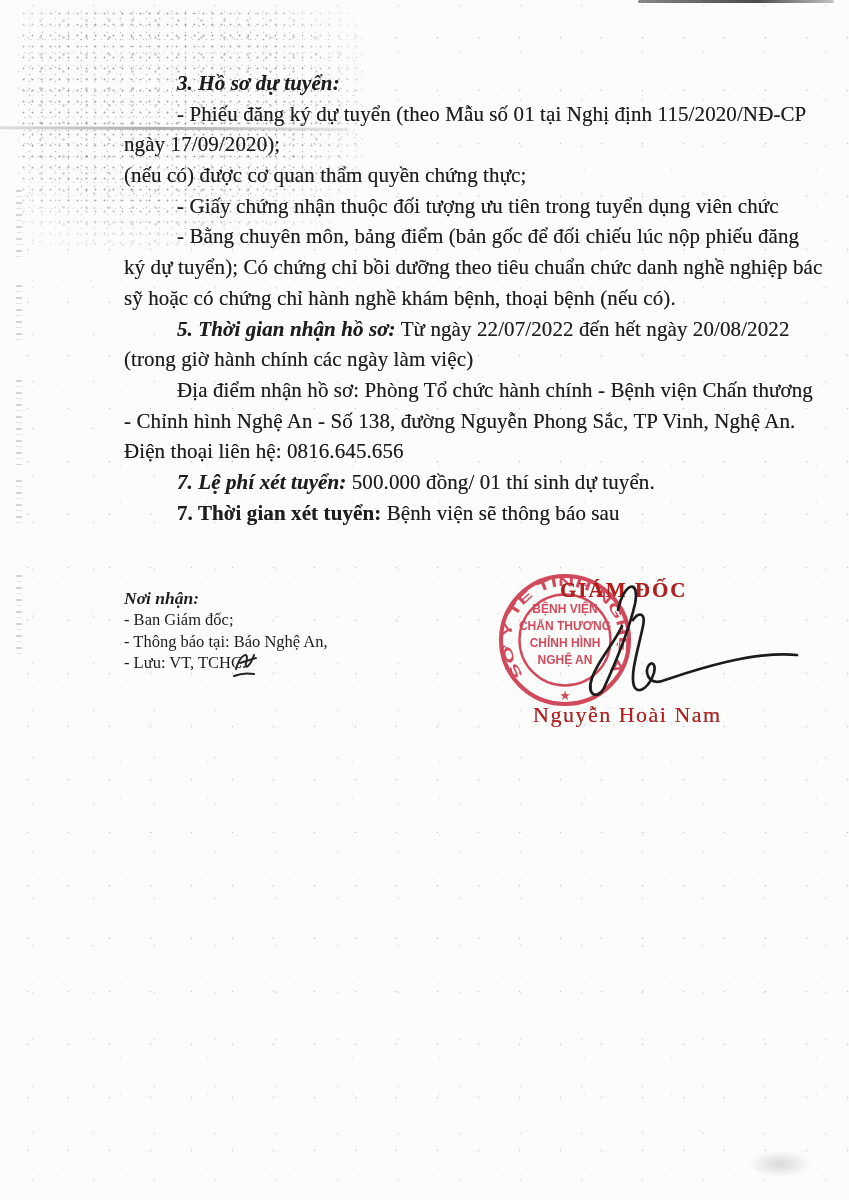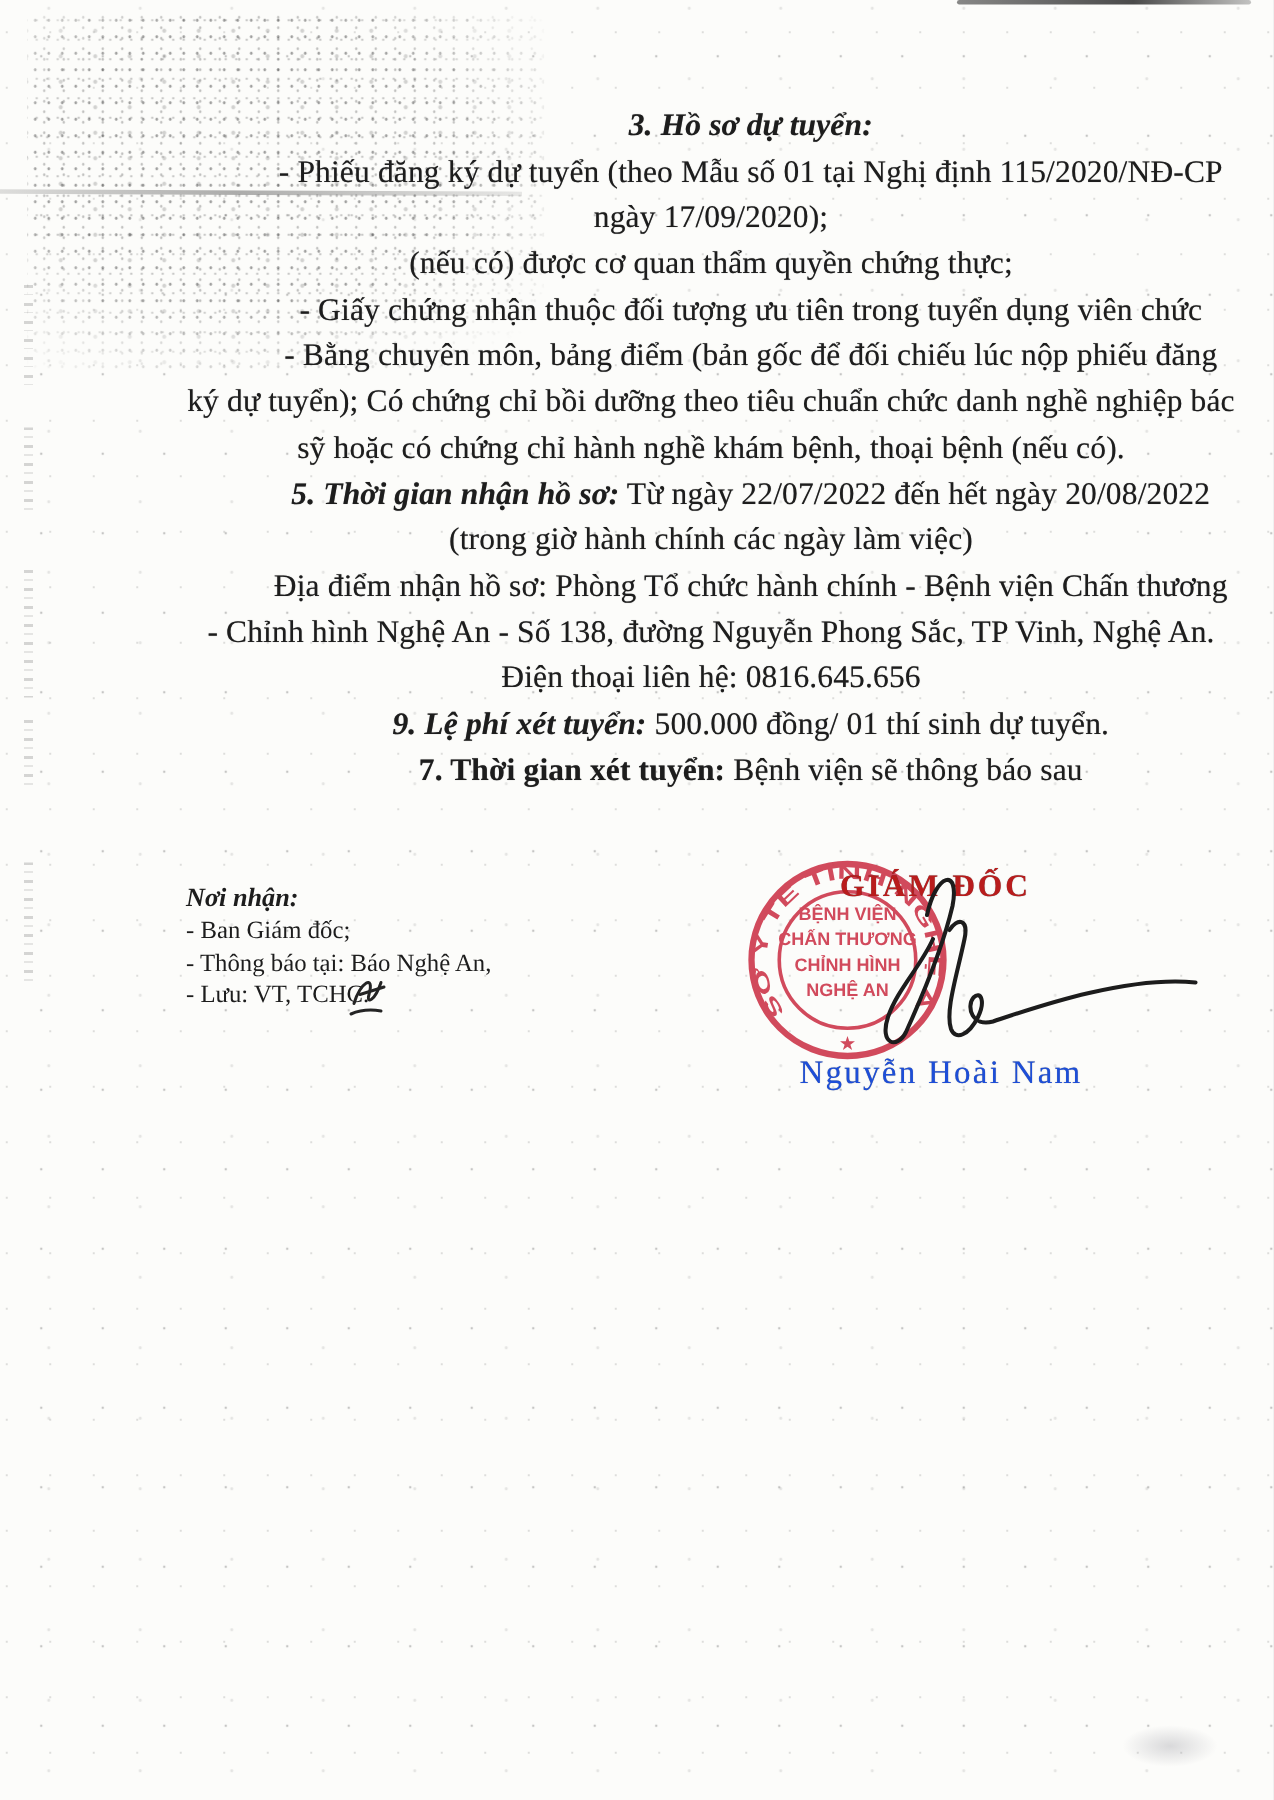--- a/index.html
+++ b/index.html
@@ -45,39 +45,39 @@
     background:repeating-linear-gradient(180deg, rgba(95,95,95,.5) 0 2px, transparent 2px 6px, rgba(120,120,120,.35) 6px 7px, transparent 7px 12px);
   }
   .blob-br{
     position:absolute;left:748px;top:1150px;width:64px;height:28px;
     background:radial-gradient(ellipse at 50% 50%, rgba(135,135,145,.30), transparent 70%);
   }
   
   .content{position:absolute;left:124px;top:68px;width:700px;}
   .line{
     white-space:nowrap;height:30.7px;line-height:30.7px;font-size:21px;
-    letter-spacing:.1px;text-shadow:0 0 .5px rgba(20,20,20,.55);text-align:center;
+    letter-spacing:.1px;text-shadow:0 0 .5px rgba(20,20,20,.55);
   }
   .line.indent{padding-left:53px;}
   .lead{font-weight:bold;font-style:italic;}
   .line.upright .lead{font-style:normal;}
   
   .recipients{position:absolute;left:124px;top:588px;font-size:16.5px;line-height:21.3px;}
   .recipients .title{font-weight:bold;font-style:italic;font-size:17.5px;}
   
   .sig-title{
     position:absolute;left:560px;top:578px;font-size:21px;font-weight:bold;
     letter-spacing:2px;color:#b91c1c;text-shadow:0 0 .5px rgba(20,20,20,.6);
   }
   .stamp-svg{position:absolute;left:496px;top:571px;}
   .sign-svg{position:absolute;left:530px;top:568px;}
   .scribble-svg{position:absolute;left:228px;top:643px;}
   .signer-name{
     position:absolute;left:533px;top:702px;font-size:22px;letter-spacing:1.5px;
-    color:#1d4ed8;text-shadow:0 0 .5px rgba(20,20,20,.5);
+    color:#b91c1c;text-shadow:0 0 .5px rgba(20,20,20,.5);
   }
   .stamp-inner-text{font-family:"Liberation Sans", sans-serif;font-weight:bold;}
 </style>
 </head>
 <body>
 
 <div class="page">
   <div class="noise"></div>
   <div class="noise-patch"></div>
   <div class="streak"></div>
@@ -96,21 +96,21 @@
     <div class="line"><span class="lead"></span><span>(nếu có) được cơ quan thẩm quyền chứng thực;</span></div>
     <div class="line indent"><span class="lead"></span><span>- Giấy chứng nhận thuộc đối tượng ưu tiên trong tuyển dụng viên chức</span></div>
     <div class="line indent"><span class="lead"></span><span>- Bằng chuyên môn, bảng điểm (bản gốc để đối chiếu lúc nộp phiếu đăng</span></div>
     <div class="line"><span class="lead"></span><span>ký dự tuyển); Có chứng chỉ bồi dưỡng theo tiêu chuẩn chức danh nghề nghiệp bác</span></div>
     <div class="line"><span class="lead"></span><span>sỹ hoặc có chứng chỉ hành nghề khám bệnh, thoại bệnh (nếu có).</span></div>
     <div class="line indent"><span class="lead">5. Thời gian nhận hồ sơ:</span><span> Từ ngày 22/07/2022 đến hết ngày 20/08/2022</span></div>
     <div class="line"><span class="lead"></span><span>(trong giờ hành chính các ngày làm việc)</span></div>
     <div class="line indent"><span class="lead"></span><span>Địa điểm nhận hồ sơ: Phòng Tổ chức hành chính - Bệnh viện Chấn thương</span></div>
     <div class="line"><span class="lead"></span><span>- Chỉnh hình Nghệ An - Số 138, đường Nguyễn Phong Sắc, TP Vinh, Nghệ An.</span></div>
     <div class="line"><span class="lead"></span><span>Điện thoại liên hệ: 0816.645.656</span></div>
-    <div class="line indent"><span class="lead">9. Lệ phí xét tuyển:</span><span> 500.000 đồng/ 01 thí sinh dự tuyển.</span></div>
+    <div class="line indent"><span class="lead">7. Lệ phí xét tuyển:</span><span> 500.000 đồng/ 01 thí sinh dự tuyển.</span></div>
     <div class="line indent upright"><span class="lead">7. Thời gian xét tuyển:</span><span> Bệnh viện sẽ thông báo sau</span></div>
   </div>
 
   <div class="recipients">
     <div class="title">Nơi nhận:</div>
     <div>- Ban Giám đốc;</div>
     <div>- Thông báo tại: Báo Nghệ An,</div>
     <div>- Lưu: VT, TCHC.</div>
   </div>
 

